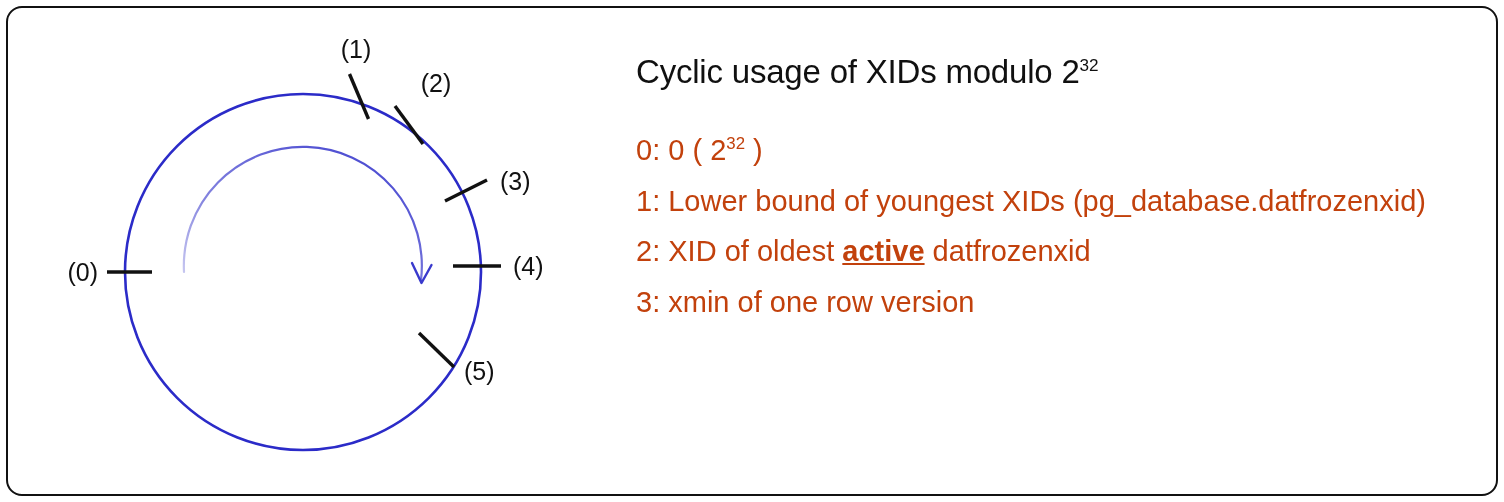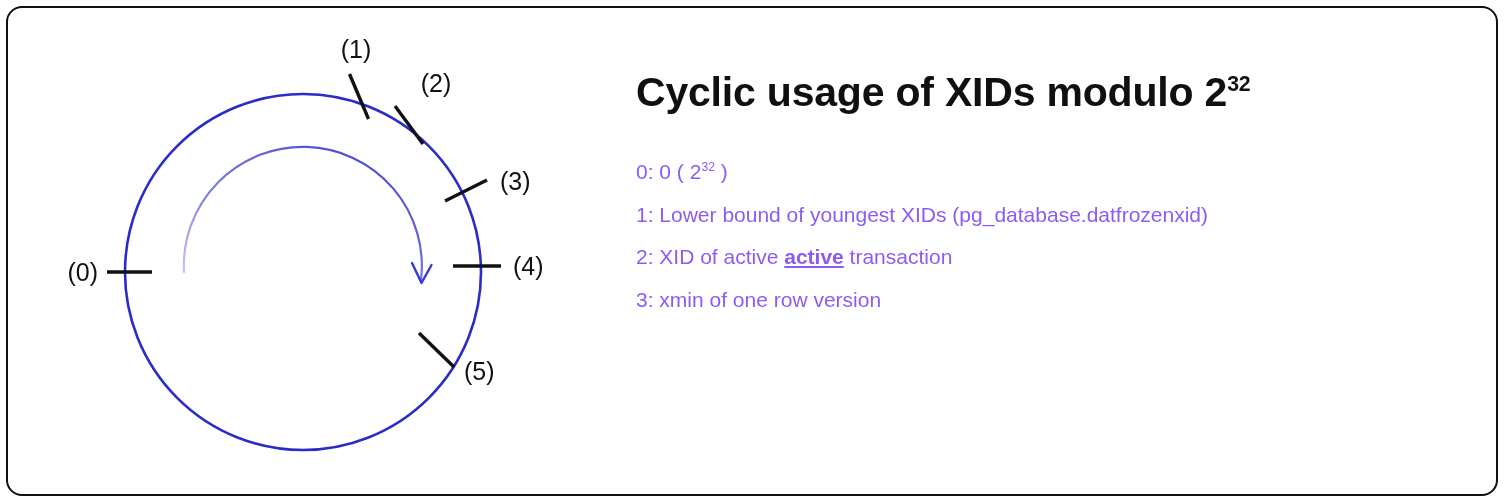--- a/index.html
+++ b/index.html
@@ -50,37 +50,37 @@
 
   
   #content {
     position: absolute;
     left: 636px;
     top: 54px;
     width: 830px;
   }
   #title {
     font-family: "Liberation Sans", sans-serif;
-    font-size: 41px;
-    font-weight: 700;
+    font-size: 33px;
+    font-weight: 400;
     color: #101010;
     letter-spacing: -0.2px;
     line-height: 1.1;
-    margin: 16px 0 46px 0;
+    margin: 0 0 46px 0;
     white-space: nowrap;
   }
   #title sup {
     font-size: 0.52em;
     vertical-align: super;
     line-height: 0;
   }
   .legend-row {
     font-family: "Liberation Sans", sans-serif;
-    font-size: 21px;
-    color: #8b5cf6;
+    font-size: 29px;
+    color: #c2410c;
     line-height: 1.0;
     margin: 0 0 21.5px 0;
     white-space: nowrap;
   }
   .legend-row sup {
     font-size: 0.58em;
     vertical-align: super;
     line-height: 0;
   }
   .legend-row b { font-weight: 700; text-decoration: underline; }
@@ -136,21 +136,21 @@
 
     <div>
 
       <p class="legend-row">
         <span>0: 0 ( 2</span><sup>32</sup><span> )</span>
       </p>
 
       <p class="legend-row">1: Lower bound of youngest XIDs (pg_database.datfrozenxid)</p>
 
       <p class="legend-row">
-        <span>2: XID of active </span><b>active</b><span> transaction</span>
+        <span>2: XID of oldest </span><b>active</b><span> datfrozenxid</span>
       </p>
 
       <p class="legend-row">3: xmin of one row version</p>
 
 
 
     </div>
   </div>
 
 </div>

